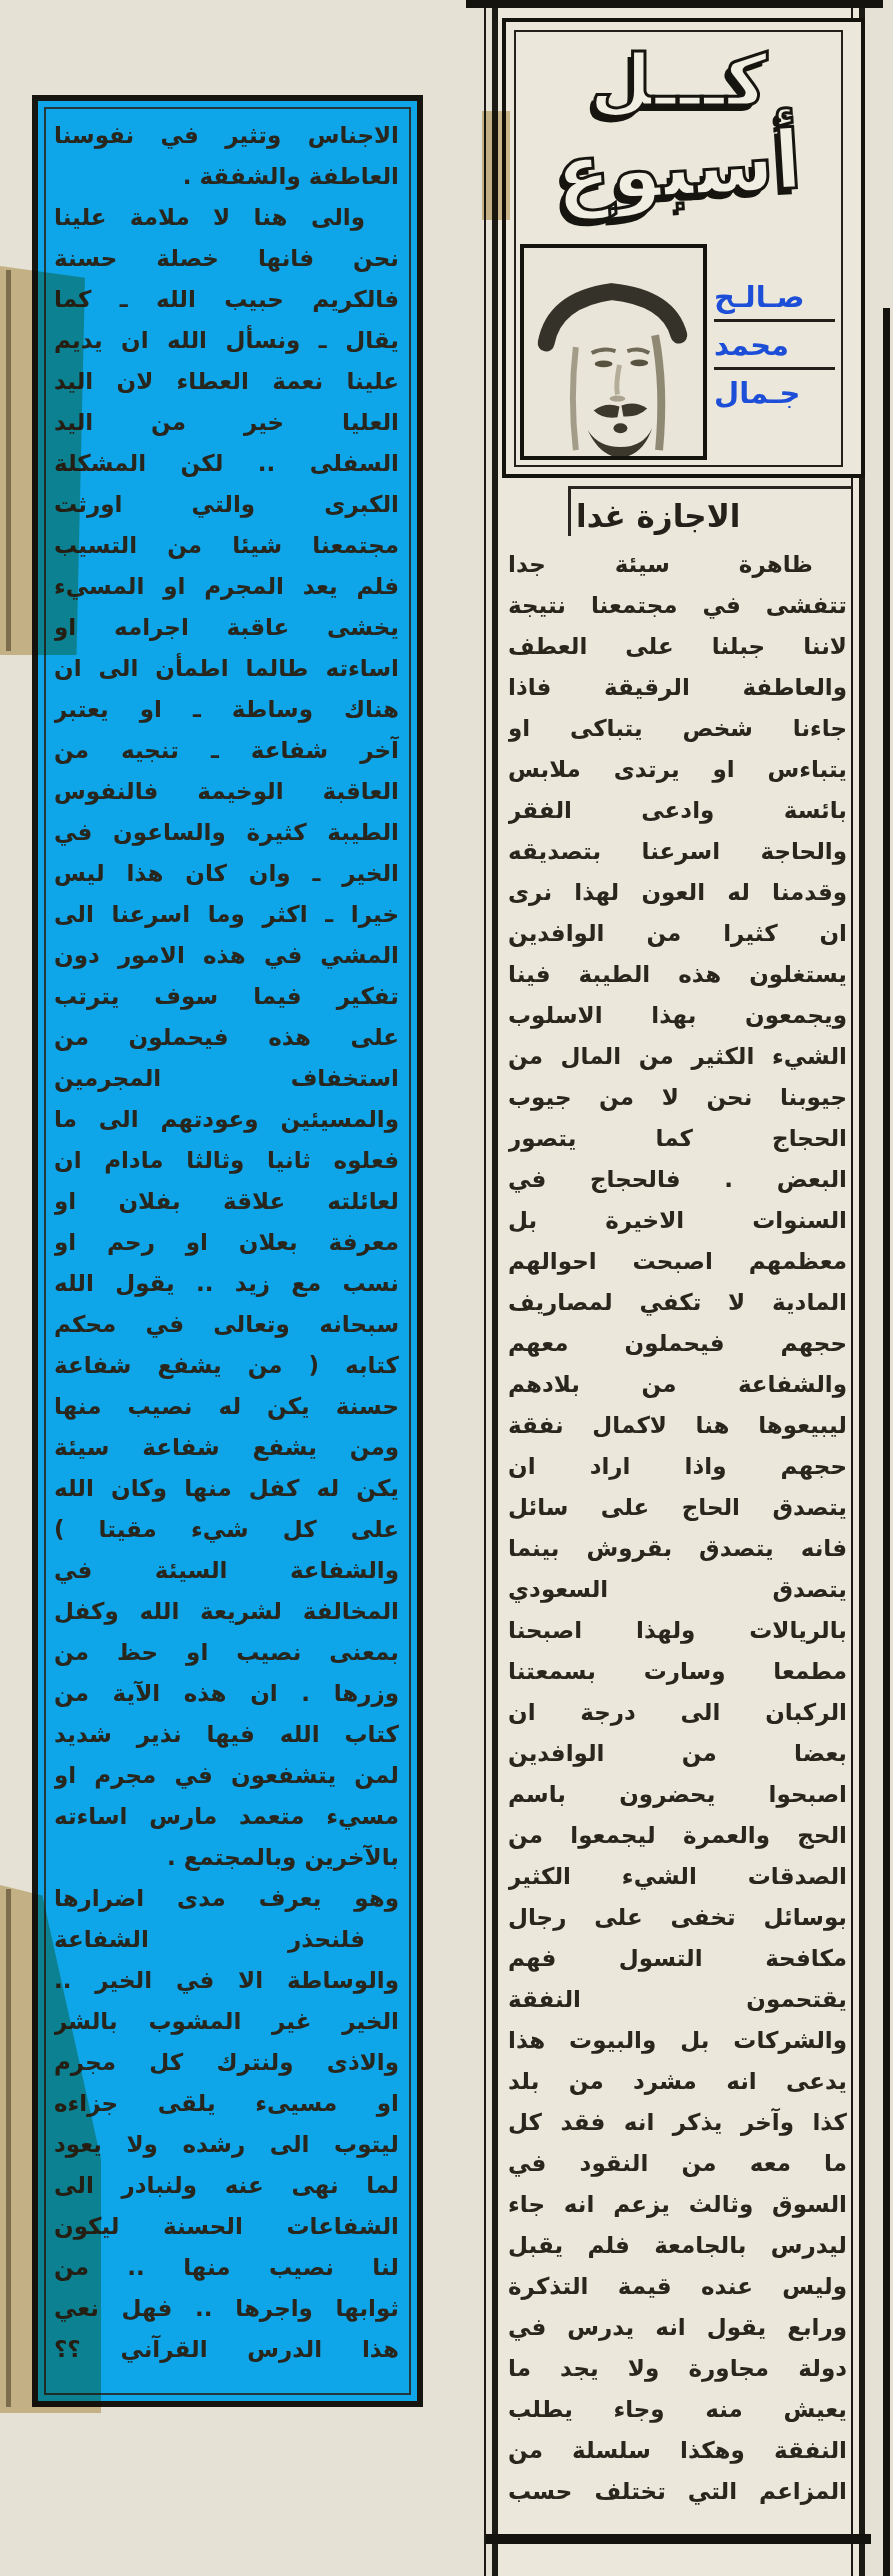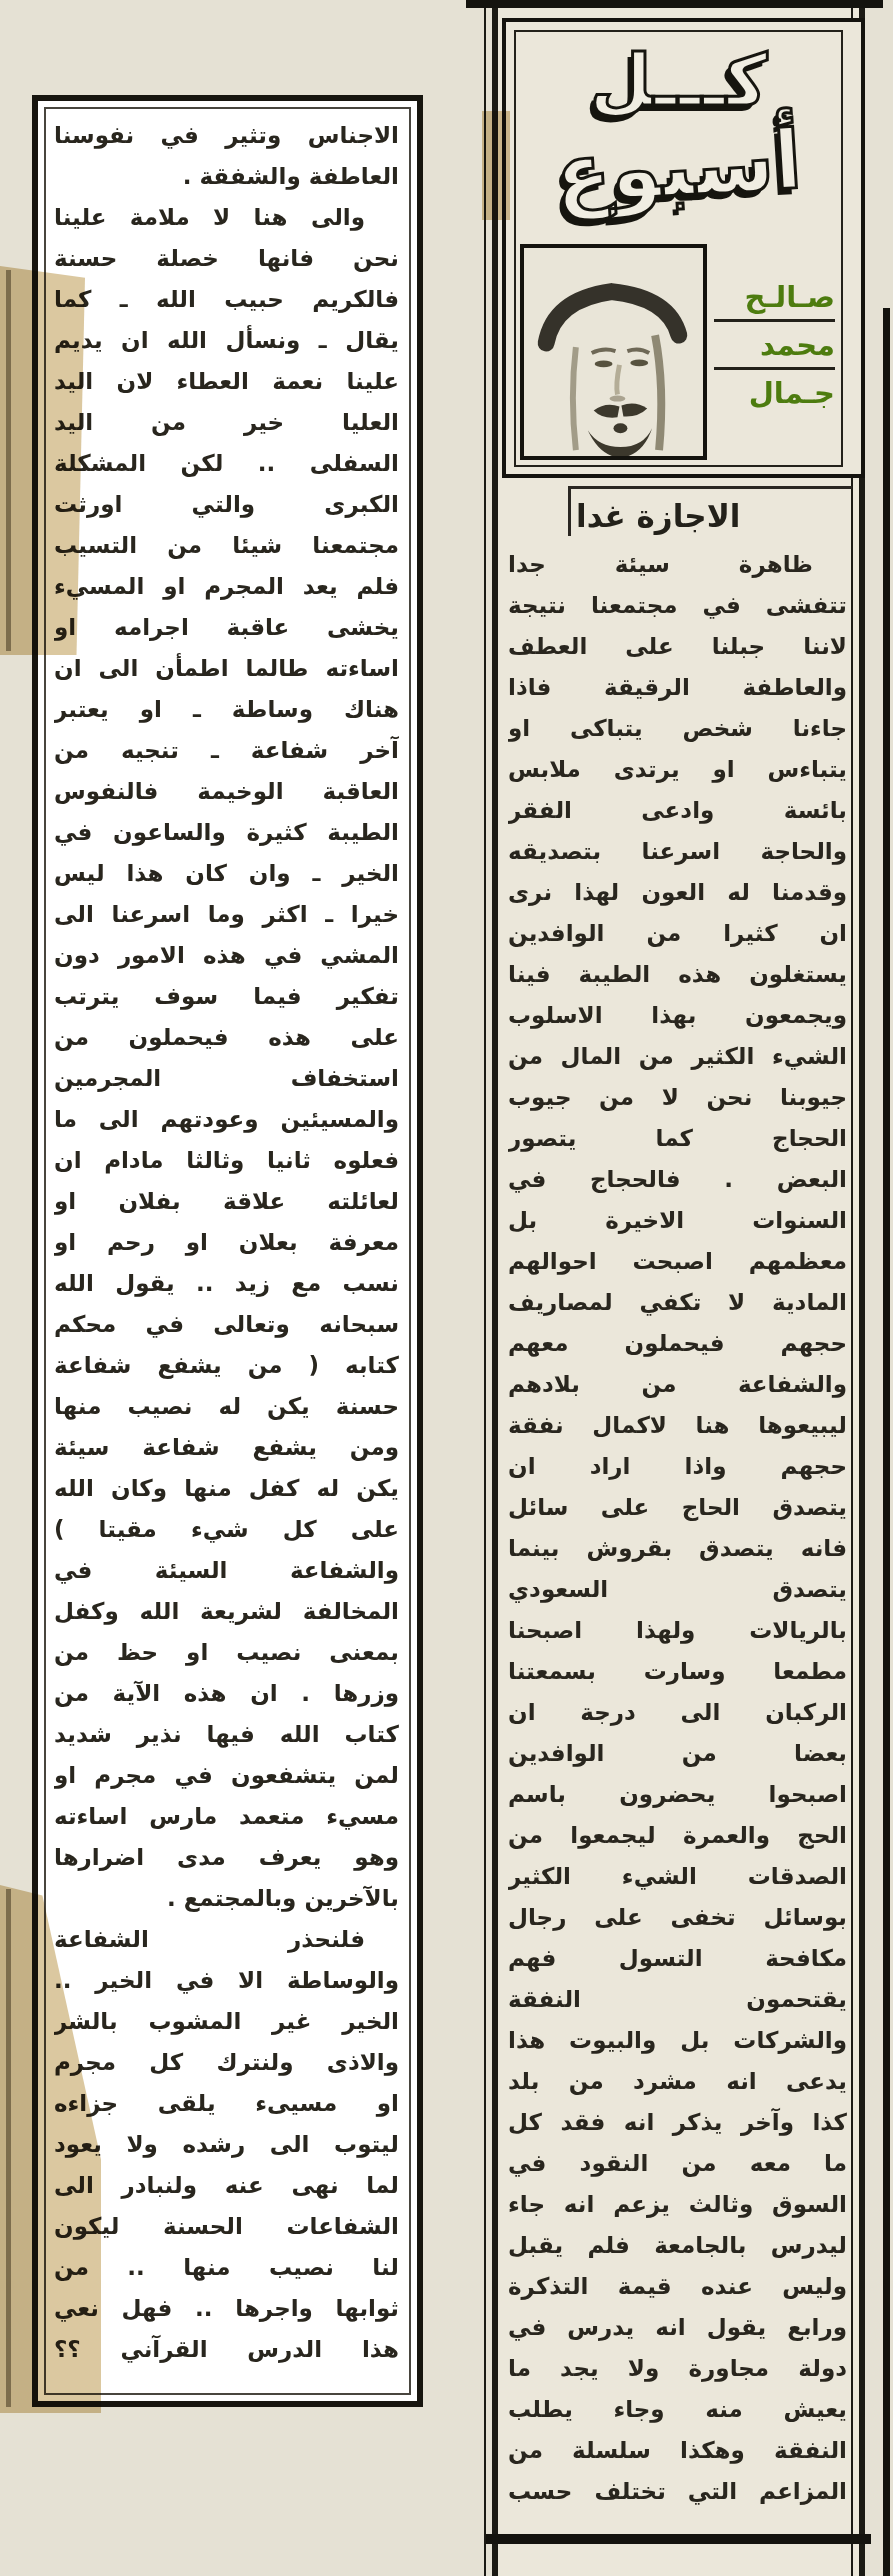--- a/index.html
+++ b/index.html
@@ -10,21 +10,21 @@
   .tape{position:absolute;background:#d8c498;mix-blend-mode:multiply;opacity:.92;}
   .tape-top{left:0;top:266px;width:85px;height:389px;clip-path:polygon(0 0,100% 3%,90% 100%,0 100%);}
   .tape-bottom{left:0;top:1885px;width:101px;height:528px;clip-path:polygon(0 0,42% 2%,100% 52%,100% 100%,0 100%);}
   .tape-header{left:482px;top:111px;width:28px;height:109px;}
   .fold-shadow{position:absolute;left:6px;width:5px;background:rgba(88,78,58,.55);mix-blend-mode:multiply;}
   .fold-a{top:270px;height:381px;}
   .fold-b{top:1889px;height:518px;}
 
   
   .clip-left{position:absolute;left:32px;top:95px;width:391px;height:2312px;
-    background:#ffffff;border:6px solid #17150f;}
+    background:#0ea5e9;border:6px solid #17150f;}
   .clip-left .inner-border{position:absolute;inset:6px;border:2px solid rgba(40,37,28,.85);pointer-events:none;}
   .col-text{direction:rtl;color:#29261e;font-weight:700;}
   .left-text{position:absolute;inset:14px 18px 12px 16px;font-size:23px;}
   .line{height:41px;line-height:41px;white-space:nowrap;text-align:justify;text-align-last:justify;overflow:hidden;}
   .line.indent{padding-right:34px;}
   .line.end{text-align-last:right;}
 
   
   .rc-paper{position:absolute;left:494px;top:0;width:369px;height:2576px;background:#ebe7da;}
   .vline{position:absolute;top:0;height:2576px;background:#1b1a14;}
@@ -38,21 +38,21 @@
 
   
   .masthead-box{position:absolute;left:502px;top:18px;width:363px;height:460px;border:4px solid #14130e;background:#ebe7da;}
   .masthead-inner{position:absolute;left:8px;top:8px;width:329px;height:437px;border:2px solid #23211a;}
   .mh-word{direction:rtl;text-align:center;font-weight:700;color:#f0ede2;
     -webkit-text-stroke:3px #16150f;text-shadow:-5px 6px 0 #16150f;}
   .mh-word1{margin-top:8px;font-size:71px;line-height:81px;}
   .mh-word2{font-size:81px;line-height:93px;transform:rotate(-3.5deg);}
   .photo-frame{position:absolute;left:4px;top:212px;width:187px;height:216px;border:4px solid #14130e;background:#e9e5d8;}
   .author{position:absolute;right:6px;top:242px;width:121px;direction:rtl;}
-  .a-row{height:48px;line-height:46px;text-align:right;font-size:29px;font-weight:700;color:#4d7c0f;border-bottom:3px solid #23211a;}
+  .a-row{height:48px;line-height:46px;text-align:left;font-size:29px;font-weight:700;color:#1d4ed8;border-bottom:3px solid #23211a;}
   .a-row.last{border-bottom:none;}
 
   
   .title-bracket-h{position:absolute;left:568px;top:486px;width:284px;height:3px;background:#2a2722;}
   .title-bracket-v{position:absolute;left:568px;top:486px;width:3px;height:50px;background:#2a2722;}
   .article-title{position:absolute;left:576px;top:494px;width:274px;height:44px;margin:0;
     line-height:44px;font-size:31px;font-weight:700;color:#23211a;text-align:left;direction:rtl;}
   .right-text{position:absolute;left:508px;top:544px;width:339px;font-size:23px;}
 </style>
 </head>
@@ -194,22 +194,22 @@
         <div class="line">ومن يشفع شفاعة سيئة</div>
         <div class="line">يكن له كفل منها وكان الله</div>
         <div class="line">على كل شيء مقيتا )</div>
         <div class="line">والشفاعة السيئة في</div>
         <div class="line">المخالفة لشريعة الله وكفل</div>
         <div class="line">بمعنى نصيب او حظ من</div>
         <div class="line">وزرها . ان هذه الآية من</div>
         <div class="line">كتاب الله فيها نذير شديد</div>
         <div class="line">لمن يتشفعون في مجرم او</div>
         <div class="line">مسيء متعمد مارس اساءته</div>
+        <div class="line end">بالآخرين وبالمجتمع .</div>
         <div class="line">وهو يعرف مدى اضرارها</div>
-        <div class="line end">بالآخرين وبالمجتمع .</div>
         <div class="line indent">فلنحذر الشفاعة</div>
         <div class="line">والوساطة الا في الخير ..</div>
         <div class="line">الخير غير المشوب بالشر</div>
         <div class="line">والاذى ولنترك كل مجرم</div>
         <div class="line">او مسيىء يلقى جزاءه</div>
         <div class="line">ليتوب الى رشده ولا يعود</div>
         <div class="line">لما نهى عنه ولنبادر الى</div>
         <div class="line">الشفاعات الحسنة ليكون</div>
         <div class="line">لنا نصيب منها .. من</div>
         <div class="line">ثوابها واجرها .. فهل نعي</div>

